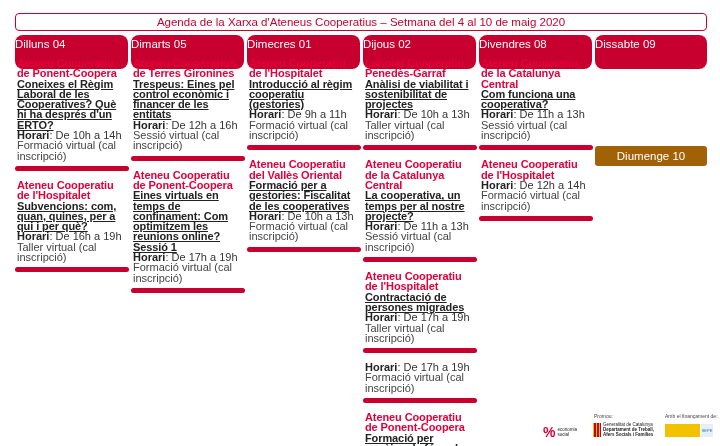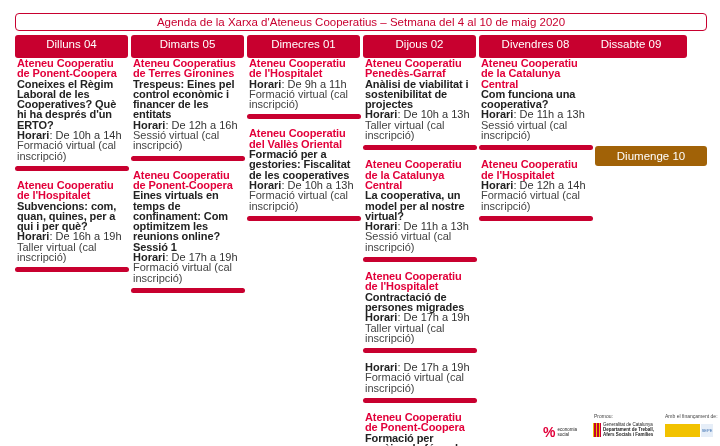--- a/index.html
+++ b/index.html
@@ -1,27 +1,27 @@
 <!DOCTYPE html>
 <html><head>
 <meta charset="utf-8">
 <style>
   html, body { margin: 0; padding: 0; background: #ffffff; }
   body { width: 720px; height: 446px; position: relative; overflow: hidden;
          font-family: "Liberation Sans", sans-serif; color: #333; }
   .title-bar { position: absolute; left: 15px; top: 13px; width: 690px; height: 16px;
                border: 1.5px solid #c8002f; border-radius: 4px; background: #fff;
                text-align: center; font-size: 11.5px; line-height: 16px; color: #c8002f; }
-  .day-header { position: absolute; top: 35px; height: 23px; background: #c8002f;
-                border-radius: 3px; color: #fff; font-size: 11.5px; line-height: 18px;
-                text-align: center; }
+  .day-header { position: absolute; top: 35px; height: 34px; background: #c8002f;
+                border-radius: 8px; color: #fff; font-size: 11.5px; line-height: 18px;
+                }
   .col { position: absolute; top: 58px; width: 114px; }
   .event { padding: 0 1px 0 2px; font-size: 11px; line-height: 10.3px; }
   .event .org { color: #e2003a; font-weight: bold; letter-spacing: -0.1px; }
-  .event .ttl { color: #222; font-weight: bold; letter-spacing: -0.1px; }
+  .event .ttl { color: #222; font-weight: bold; text-decoration: underline; letter-spacing: -0.1px; }
   .event .hor { color: #333; }
   .event .hor b { color: #222; }
   .event .typ { color: #444; }
   .sep { height: 5px; background: #c8002f; border-radius: 3px; margin: 5px 0 9px 0; }
   .sunday { position: absolute; left: 595px; top: 146px; width: 112px; height: 20px;
             background: #a16207; border-radius: 3px; color: #fff; font-size: 11.5px;
             line-height: 20px; text-align: center; }
   .footer-label { position: absolute; font-size: 5px; color: #444; }
   .logo-es { position: absolute; left: 543px; top: 425px; display: flex; align-items: center; }
   .logo-es .pct { color: #e2003a; font-size: 14px; font-weight: bold; line-height: 14px; }
@@ -38,21 +38,21 @@
 </head>
 <body>
 
 <div class="title-bar">Agenda de la Xarxa d'Ateneus Cooperatius – Setmana del 4 al 10 de maig 2020</div>
 
 <div class="day-header" style="left:15px;width:113px">Dilluns 04</div>
 <div class="day-header" style="left:131px;width:113px">Dimarts 05</div>
 <div class="day-header" style="left:247px;width:113px">Dimecres 01</div>
 <div class="day-header" style="left:363px;width:113px">Dijous 02</div>
 <div class="day-header" style="left:479px;width:113px">Divendres 08</div>
-<div class="day-header" style="left:575px;width:112px">Dissabte 09</div>
+<div class="day-header" style="left:595px;width:112px">Dissabte 09</div>
 
 <div class="col" style="left:15px">
     <div class="event">
          <div class="org">Ateneu Cooperatiu de Ponent-Coopera</div>
          <div class="ttl">Coneixes el Règim Laboral de les Cooperatives? Què hi ha després d'un ERTO?</div>
          <div class="hor"><b>Horari</b><span>: De 10h a 14h</span></div>
          <div class="typ">Formació virtual (cal inscripció)</div>
        </div>
        <div class="sep"></div>
     <div class="event">
@@ -75,43 +75,44 @@
          <div class="org">Ateneu Cooperatiu de Ponent-Coopera</div>
          <div class="ttl">Eines virtuals en temps de confinament: Com optimitzem les reunions online? Sessió 1</div>
          <div class="hor"><b>Horari</b><span>: De 17h a 19h</span></div>
          <div class="typ">Formació virtual (cal inscripció)</div>
        </div>
        <div class="sep"></div>
   </div>
 <div class="col" style="left:247px">
     <div class="event">
          <div class="org">Ateneu Cooperatiu de l'Hospitalet</div>
+         <div class="ttl">Introducció al règim cooperatiu (gestories)</div>
          <div class="hor"><b>Horari</b><span>: De 9h a 11h</span></div>
          <div class="typ">Formació virtual (cal inscripció)</div>
        </div>
        <div class="sep"></div>
     <div class="event">
          <div class="org">Ateneu Cooperatiu del Vallès Oriental</div>
          <div class="ttl">Formació per a gestories: Fiscalitat de les cooperatives</div>
          <div class="hor"><b>Horari</b><span>: De 10h a 13h</span></div>
          <div class="typ">Formació virtual (cal inscripció)</div>
        </div>
        <div class="sep"></div>
   </div>
 <div class="col" style="left:363px">
     <div class="event">
-         <div class="org">Ateneu Cooperatiu Penedès-Garraf</div>
+         <div class="org">Laboral Cooperatiu Penedès-Garraf</div>
          <div class="ttl">Anàlisi de viabilitat i sostenibilitat de projectes</div>
          <div class="hor"><b>Horari</b><span>: De 10h a 13h</span></div>
          <div class="typ">Taller virtual (cal inscripció)</div>
        </div>
        <div class="sep"></div>
     <div class="event">
          <div class="org">Ateneu Cooperatiu de la Catalunya Central</div>
-         <div class="ttl">La cooperativa, un model per al nostre virtual?</div>
+         <div class="ttl">La cooperativa, un temps per al nostre projecte?</div>
          <div class="hor"><b>Horari</b><span>: De 11h a 13h</span></div>
          <div class="typ">Sessió virtual (cal inscripció)</div>
        </div>
        <div class="sep"></div>
     <div class="event">
          <div class="org">Ateneu Cooperatiu de l'Hospitalet</div>
          <div class="ttl">Contractació de persones migrades</div>
          <div class="hor"><b>Horari</b><span>: De 17h a 19h</span></div>
          <div class="typ">Taller virtual (cal inscripció)</div>
        </div>

